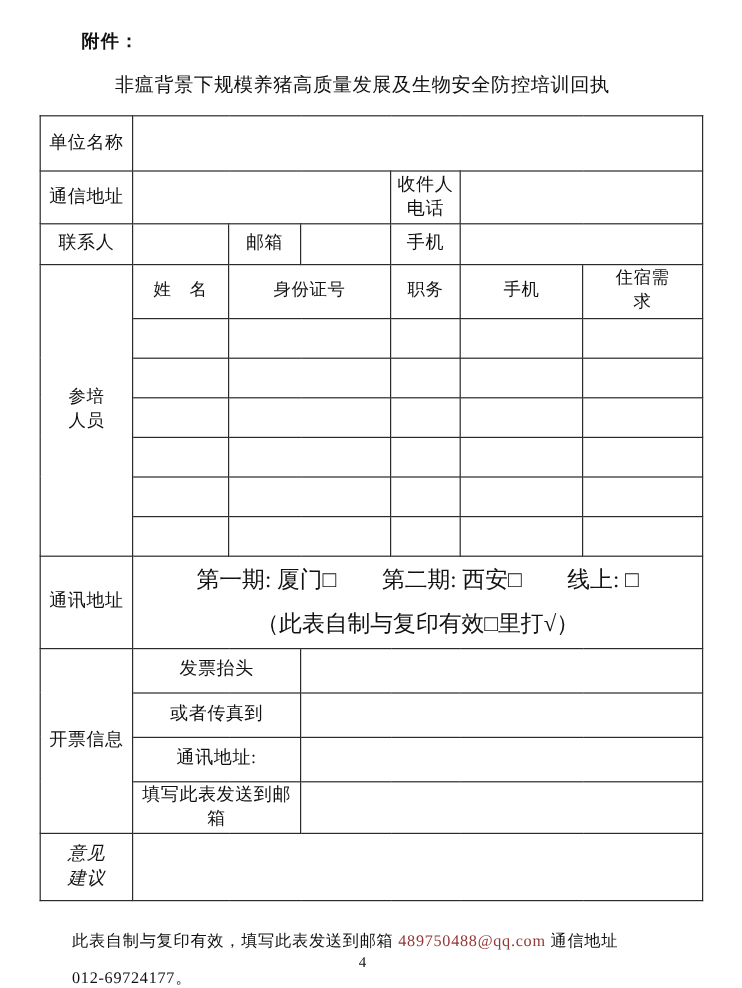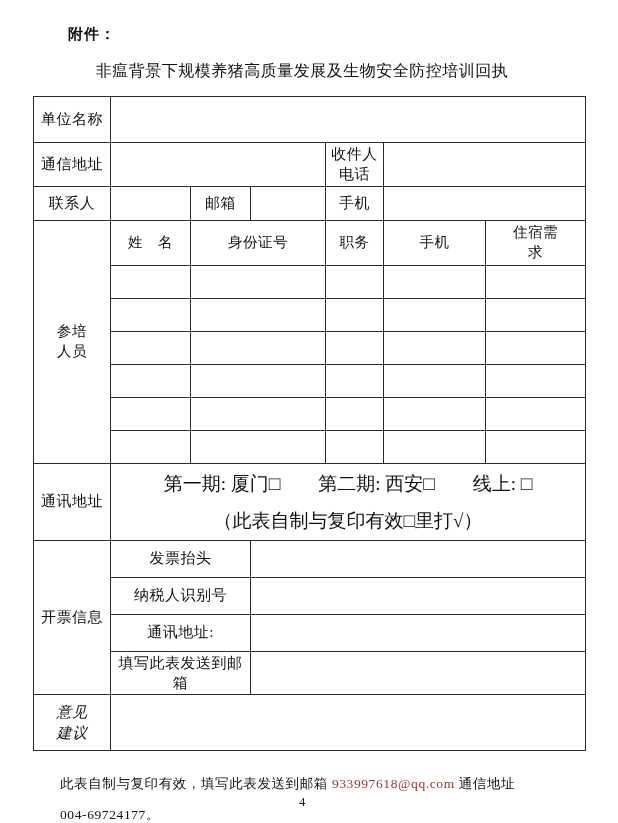--- a/index.html
+++ b/index.html
@@ -131,39 +131,39 @@
           <div>（此表自制与复印有效□里打√）</div>
         </td>
       </tr>
 
       <tr class="r-invoice">
         <td rowspan="4" class="lbl">开票信息</td>
         <td colspan="2" class="lbl">发票抬头</td>
         <td colspan="4"></td>
       </tr>
       <tr class="r-invoice">
-        <td colspan="2" class="lbl">纳税人识别号</td>
+        <td colspan="2" class="lbl">或者传真到</td>
         <td colspan="4"></td>
       </tr>
       <tr class="r-invoice">
         <td colspan="2" class="lbl">通讯地址:</td>
         <td colspan="4"></td>
       </tr>
       <tr class="r-invoice">
         <td colspan="2" class="lbl">填写此表发送到邮箱</td>
         <td colspan="4"></td>
       </tr>
 
       <tr class="r-feedback">
         <td class="lbl pre">意见
 建议</td>
         <td colspan="6"></td>
       </tr>
     </tbody>
   </table>
 
   <div class="footer">
-    <span>此表自制与复印有效，填写此表发送到邮箱 </span><span class="email" style="color: rgb(149, 55, 53);">933997618@qq.com</span><span> 通信地址</span><br>
-    <span>004-69724177。</span>
+    <span>此表自制与复印有效，填写此表发送到邮箱 </span><span class="email" style="color: rgb(149, 55, 53);">489750488@qq.com</span><span> 通信地址</span><br>
+    <span>012-69724177。</span>
   </div>
 
   <div class="page-number">4</div>
 </div>
 
 </body></html>

